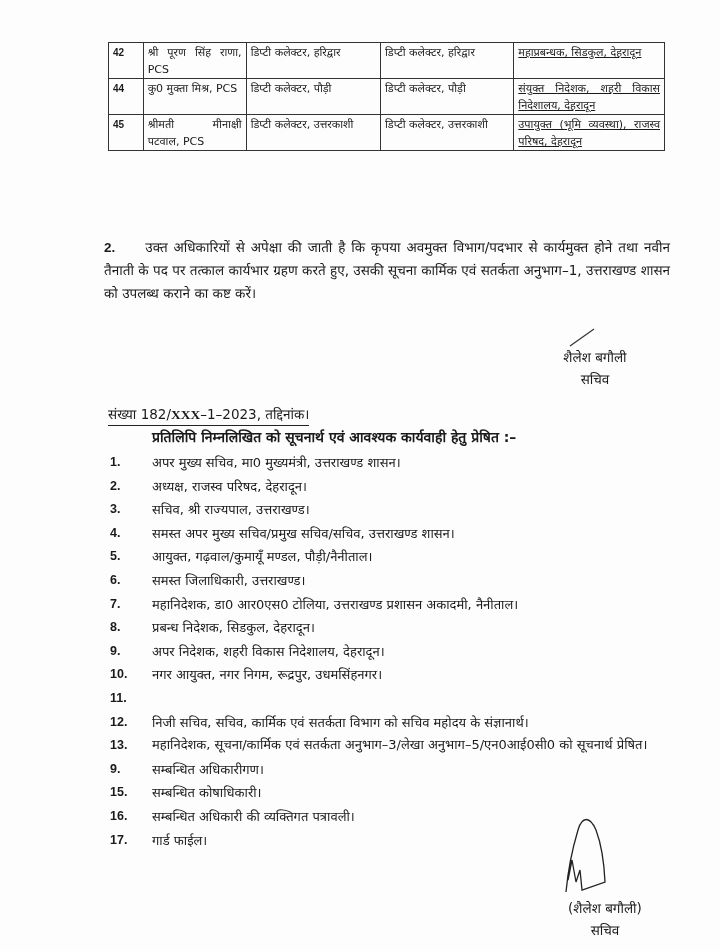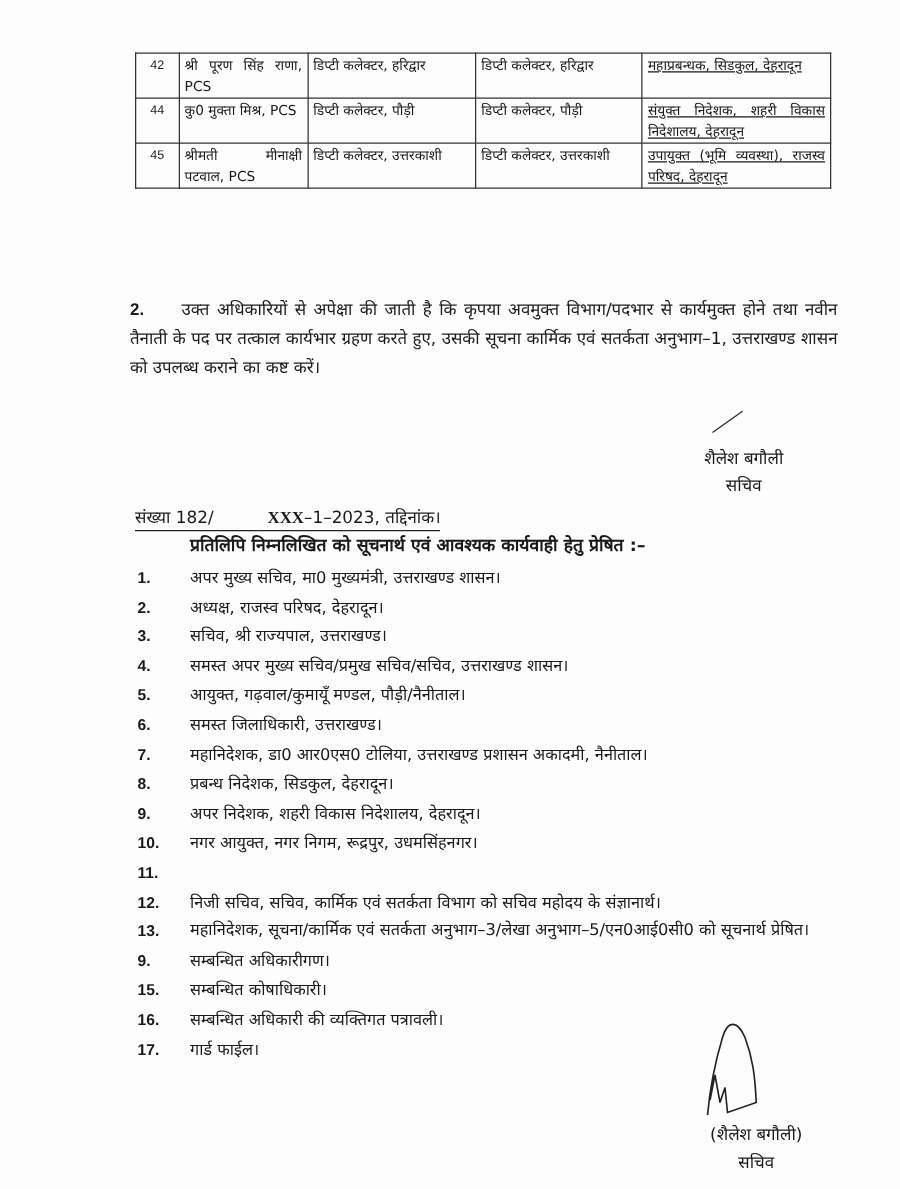--- a/index.html
+++ b/index.html
@@ -4,36 +4,36 @@
 <style>
   html, body { margin: 0; padding: 0; background: #ffffff; }
   body { width: 720px; height: 951px; position: relative; overflow: hidden;
          font-family: "DejaVu Sans", "Liberation Sans", sans-serif; color: #1a1a1a; }
   .page { position: absolute; left: 0; top: 0; width: 720px; height: 951px; background: #fdfdfd; }
 
   
   table.posting { position: absolute; left: 108px; top: 42px; width: 557px;
                   border-collapse: collapse; font-size: 11px; line-height: 17px; }
   table.posting td { border: 1px solid #333; vertical-align: top; padding: 1px 4px 0 4px; }
-  td.sno { width: 23px; text-align: center; font-weight: normal; font-size: 10px; font-family: "Liberation Sans", sans-serif; margin-left: 25px; }
+  td.sno { width: 23px; text-align: left; font-weight: bold; font-size: 10px; font-family: "Liberation Sans", sans-serif; margin-left: 25px; }
   td.name { width: 86px; text-align: justify; text-align-last: left; }
   td.cur { width: 115px; }
   td.rel { width: 114px; }
   td.new { width: 130px; text-align: justify; text-decoration: underline; }
   table.posting tr { height: 35px; }
 
   .para { position: absolute; left: 104px; top: 236px; width: 566px; font-size: 13.5px; line-height: 23px; text-align: justify; }
   .para .num { font-weight: bold; font-family: "Liberation Sans", sans-serif; margin-right: 30px; }
 
-  .sig1 { position: absolute; left: 540px; top: 356px; width: 110px; text-align: center; font-size: 13.5px; line-height: 22px; }
+  .sig1 { position: absolute; left: 540px; top: 346px; width: 110px; text-align: center; font-size: 13.5px; line-height: 22px; }
   .sig-stroke1 { position: absolute; left: 568px; top: 326px; }
 
   .ref { position: absolute; left: 108px; top: 404px; font-size: 13.5px; line-height: 20px;
          border-bottom: 1px solid #222; }
-  .ref .latin { font-family: "Liberation Serif", serif; font-weight: bold; margin-left: 43px; }
+  .ref .latin { font-family: "Liberation Serif", serif; font-weight: bold; }
   .copy-head { position: absolute; left: 152px; top: 427px; font-size: 14px; line-height: 20px; font-weight: bold; }
 
   .list { position: absolute; left: 108px; top: 452px; width: 560px; list-style: none; margin: 0; padding: 0; font-size: 13px; }
   .list li { position: relative; padding-left: 44px; line-height: 21px; min-height: 21px; margin-bottom: 2.6px; }
   .list li .n { position: absolute; left: 2px; top: 0; font-weight: bold; font-family: "Liberation Sans", sans-serif; font-size: 12.5px; }
   .list li.two { line-height: 20px; }
 
   .sig2 { position: absolute; left: 540px; top: 897px; width: 130px; text-align: center; font-size: 13.5px; line-height: 22px; }
   .sig-stroke2 { position: absolute; left: 560px; top: 810px; }
 </style>

